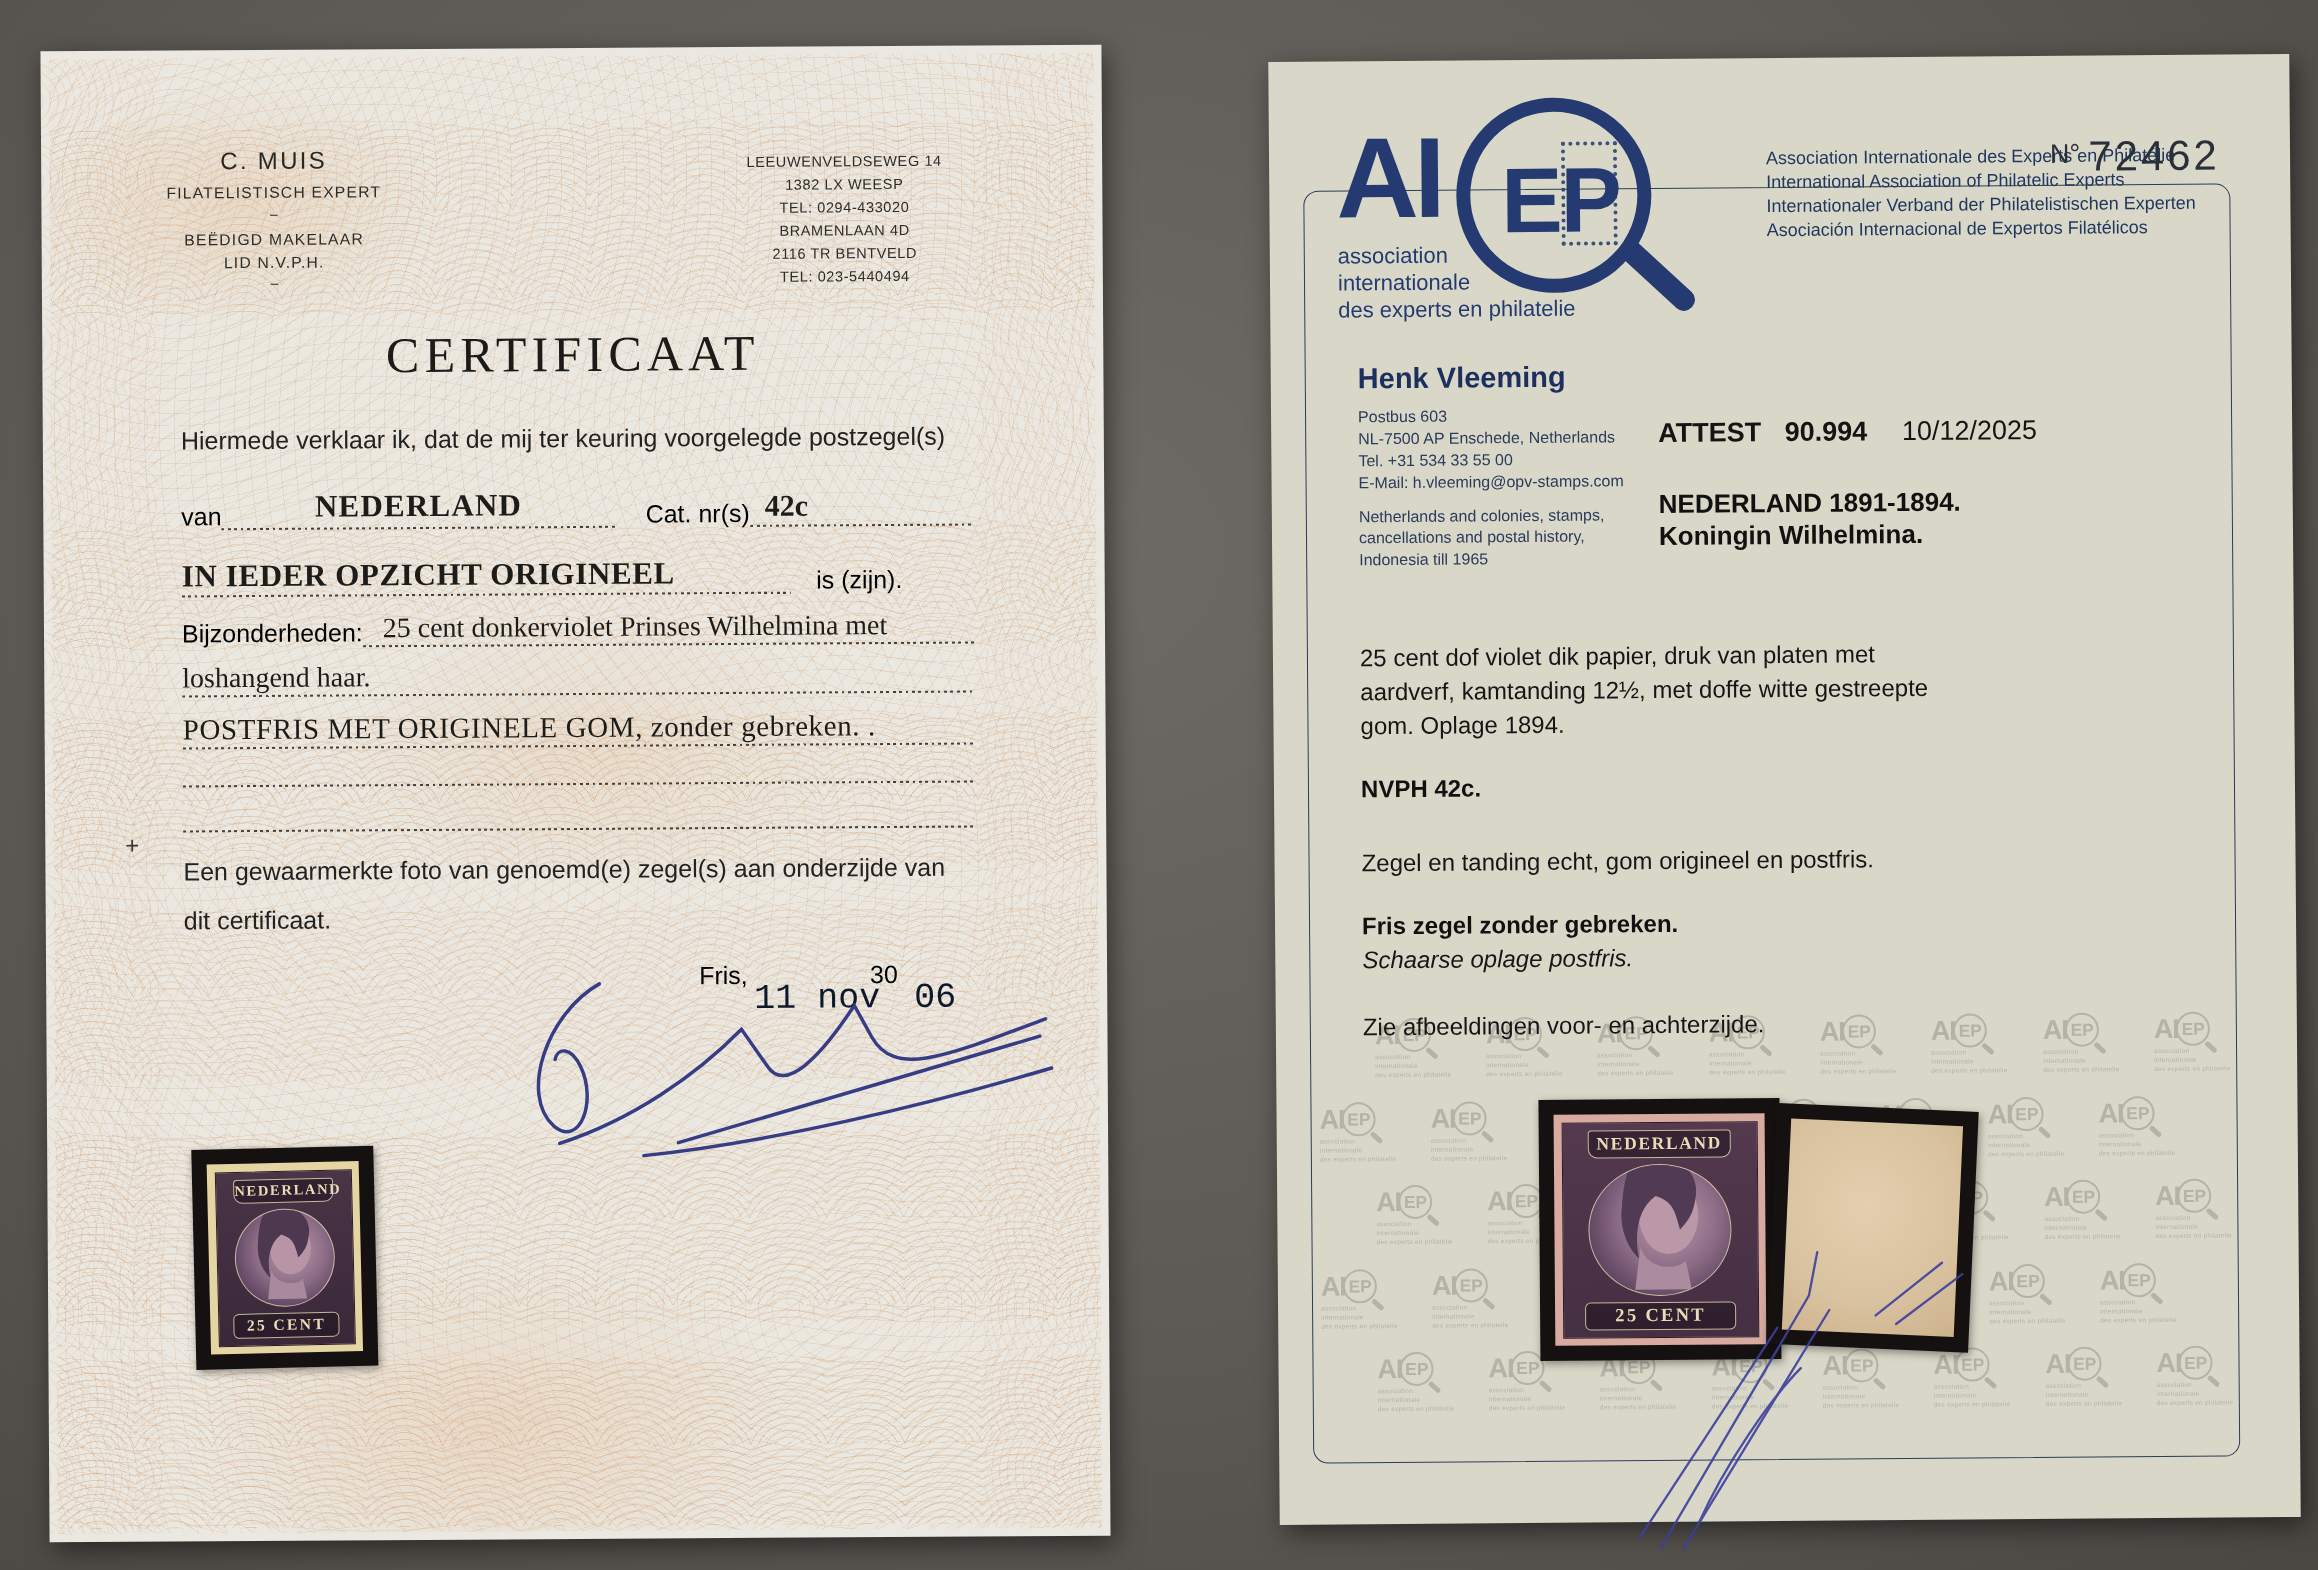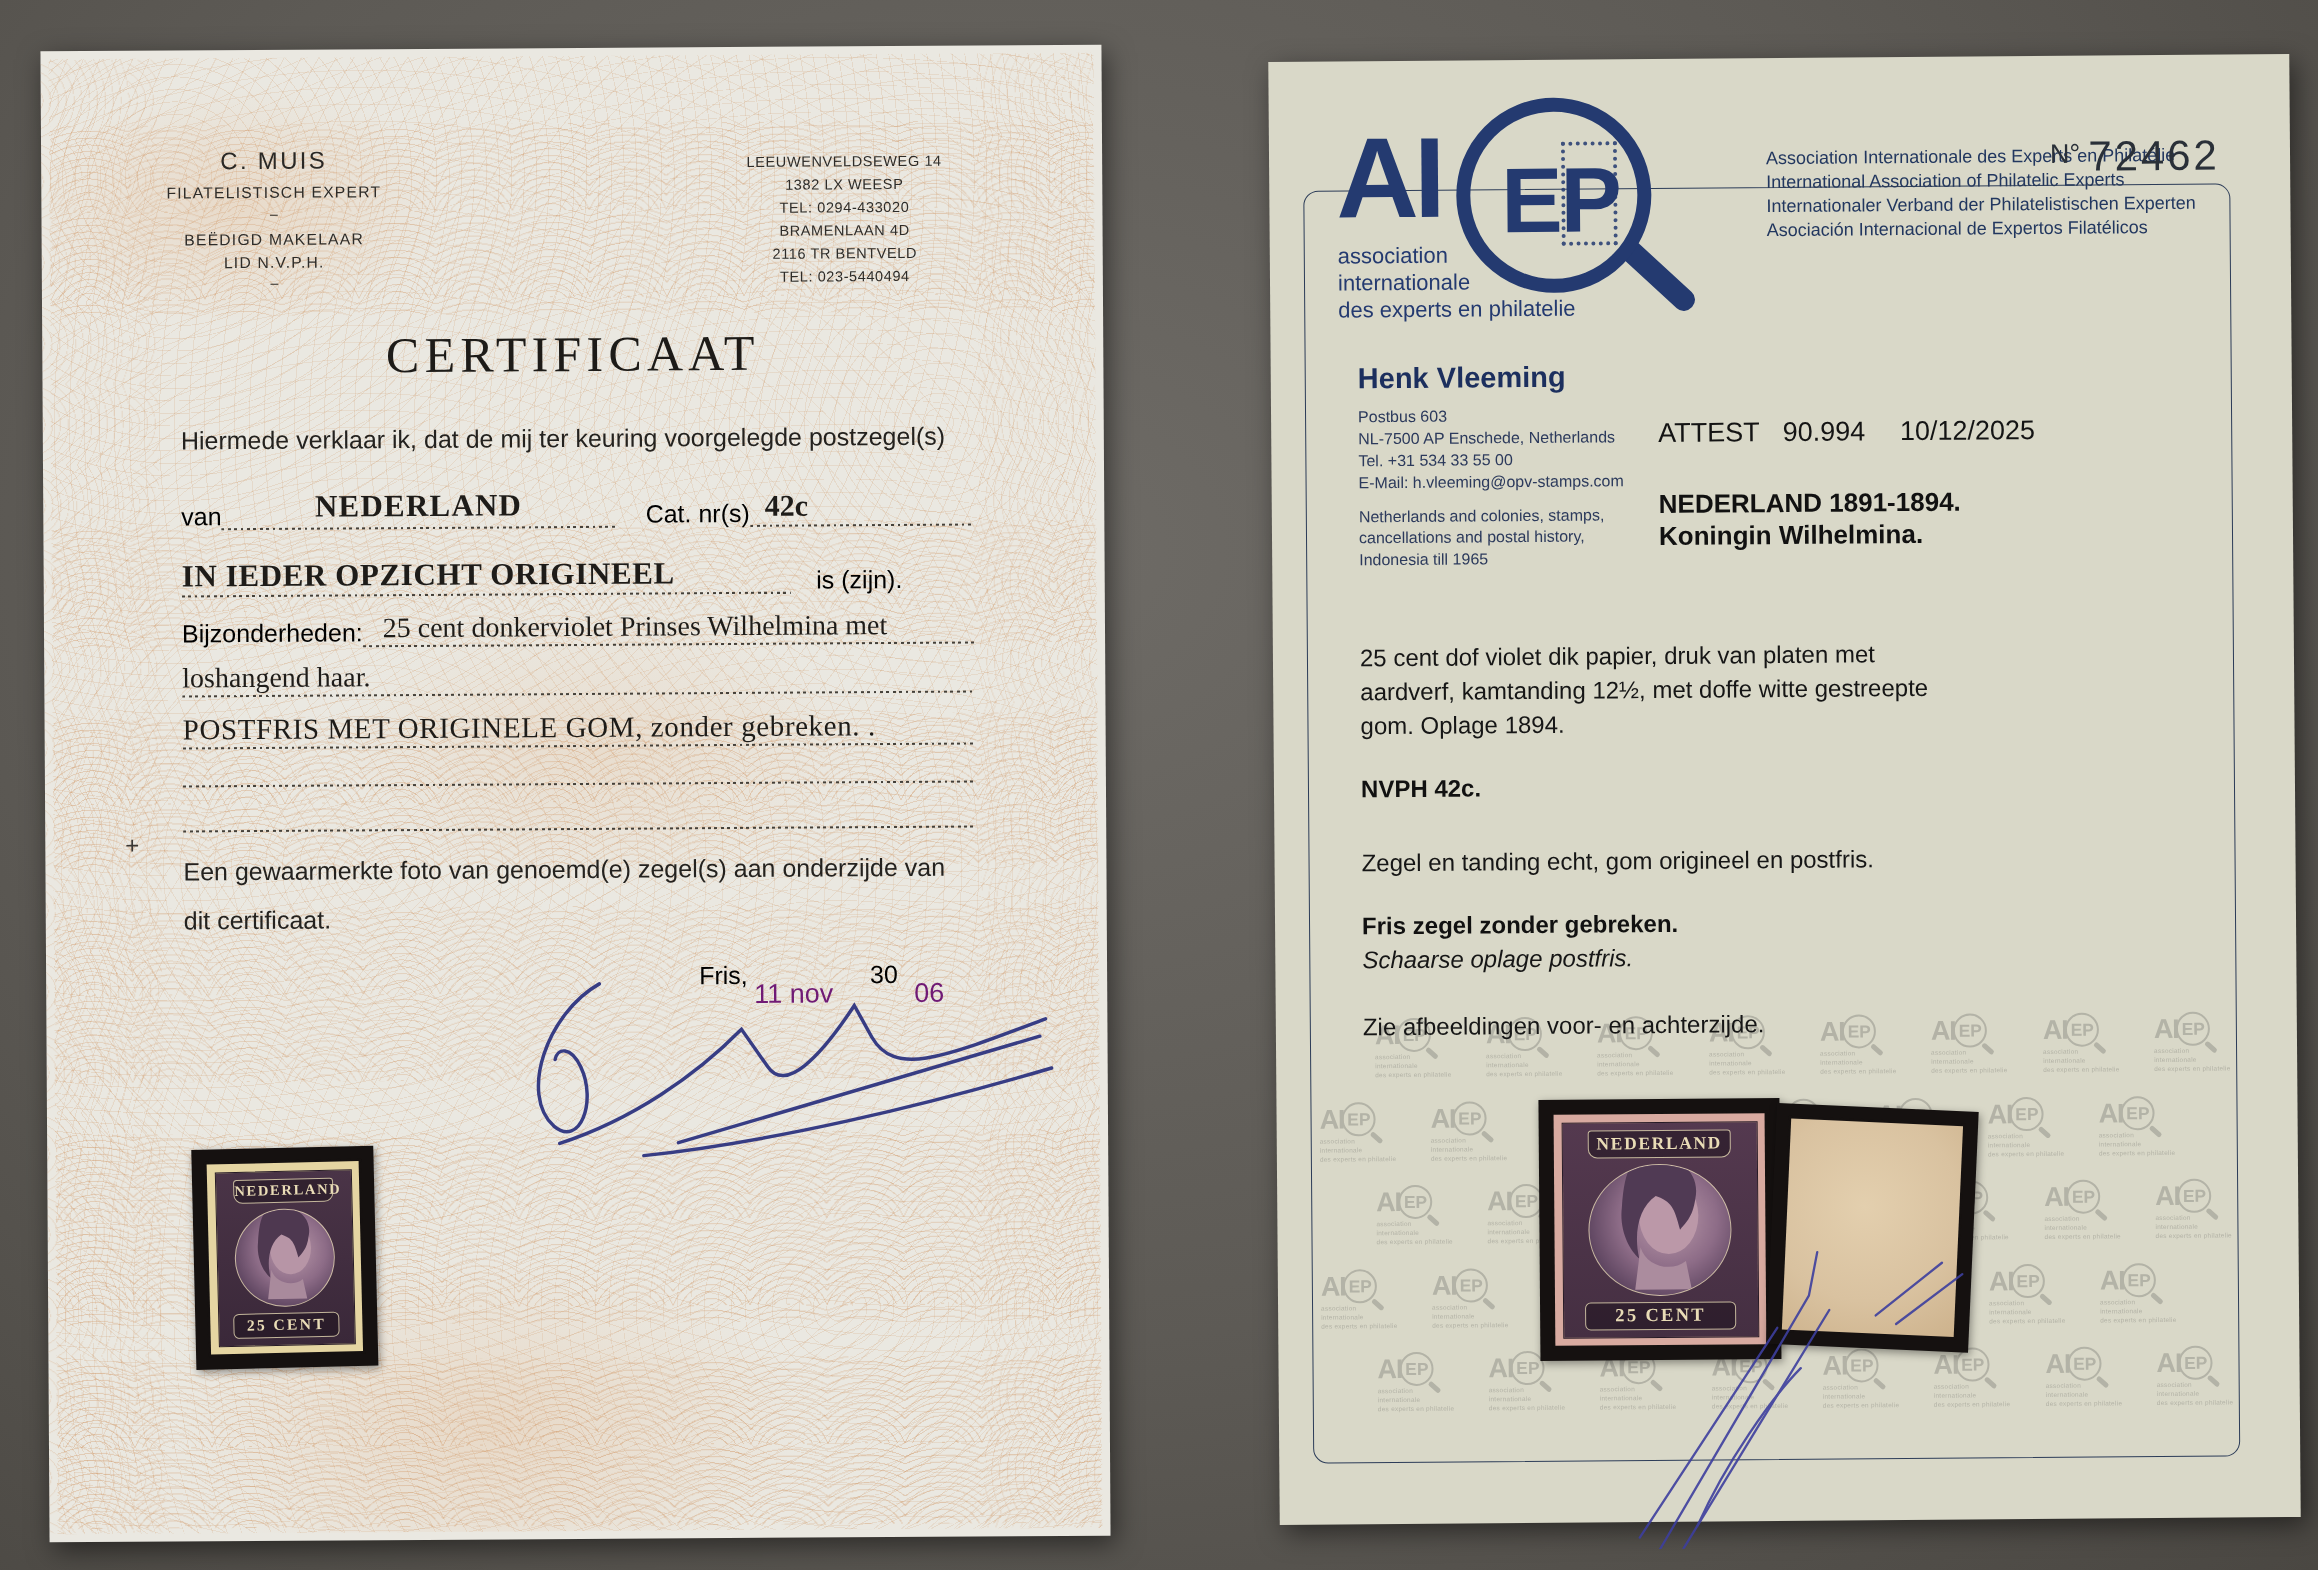--- a/index.html
+++ b/index.html
@@ -57,21 +57,21 @@
   .dotfield {
     background-image: repeating-linear-gradient(90deg, #45413a 0 2.9px, transparent 2.9px 6.4px);
     background-repeat:repeat-x; background-size:100% 2px; background-position:0 calc(100% - 2.9px);
   }
   .serifval { font-family:"Liberation Serif", serif; font-weight:bold; color:#1e1c19; }
   .dotline { position:absolute; left:138px; width:792px; height:2.3px; z-index:2;
     background-image: repeating-linear-gradient(90deg, #45413a 0 2.9px, transparent 2.9px 6.4px);
     background-size:100% 2px; background-repeat:repeat-x; }
   .plus-mark { left:80px; top:781px; font-size:24px; color:#3a3733; }
   .sig-svg { position:absolute; left:446px; top:904px; z-index:3; }
-  .hand { font-family:Liberation Sans, sans-serif; font-size:27px; color:#701a75; }
+  .hand { font-family:Liberation Mono, monospace; font-size:35px; color:#0f172a; }
 
   
   .stamp-mount { position:absolute; background:#151110; box-shadow:1.7px 2.9px 8px rgba(0,0,0,.4); }
   .stamp { position:absolute; inset:15px; }
   .stamp::before { content:""; position:absolute; inset:-2.9px; border:5.2px dotted #151110; }
   .stamp-paper { position:absolute; inset:0; }
   .stamp-frame { position:absolute; inset:7.5px; border:1.2px solid #261a26; display:flex; flex-direction:column; align-items:center; }
   .stamp-banner { margin-top:7px; width:74%; text-align:center; font-family:"Liberation Serif", serif; font-weight:bold;
     color:#e9dcb6; background:rgba(30,18,30,.55); border:0.6px solid rgba(233,220,182,.8); border-radius:3.5px 3.5px 9.3px 9.3px; padding:2.9px 0; letter-spacing:1.7px; }
   .stamp-oval { width:74%; flex:1; margin:5.8px 0; border-radius:50%; border:1.7px solid rgba(233,220,182,.75); position:relative; overflow:hidden;
@@ -97,21 +97,21 @@
   .org-block { position:absolute; left:497px; top:88px; font-size:18px; line-height:24px; color:#22375f; white-space:nowrap; }
   .cert-no { position:absolute; left:781px; top:77px; color:#2a3038; white-space:nowrap; }
   .cert-no .no-label { font-size:27px; vertical-align:8px; margin-right:8px; }
   .cert-no .no-value { font-size:42px; letter-spacing:2.9px; }
   .border-box { position:absolute; left:34px; top:129px; width:927px; height:1273px; border:1.7px solid #2c3c58; border-radius:15px; z-index:0; }
   .rc { position:absolute; z-index:2; white-space:nowrap; }
   .henk-name { left:87px; top:301px; font-size:29px; font-weight:bold; color:#1c2f5e; }
   .henk-lines { left:87px; top:345px; font-size:16px; line-height:22px; color:#2c3a5c; }
   .henk-spec { left:87px; top:445px; font-size:16px; line-height:21.4px; color:#2c3a5c; }
   .attest-row { left:387px; top:359px; font-size:27px; color:#141414; }
-  .attest-row .b { font-weight:normal;text-align:center; }
+  .attest-row .b { font-weight:bold;text-align:center; }
   .attest-row .d { margin-left:27px; }
   .subject { left:387px; top:429px; font-size:26px; font-weight:bold; line-height:32px; color:#111; }
   .rc-body { left:87px; top:580px; font-size:24px; line-height:34px; color:#161616; }
   .rc-nvph { left:87px; top:714px; font-size:24px; font-weight:bold; color:#111; }
   .rc-f1 { left:87px; top:788px; font-size:24px; color:#161616; }
   .rc-f2 { left:87px; top:851px; font-size:24px; font-weight:bold; color:#111; }
   .rc-f3 { left:87px; top:885px; font-size:24px; font-style:italic; color:#161616; }
   .rc-f4 { left:87px; top:952px; font-size:24px; color:#161616; }
 
   #wm-grid { position:absolute; left:35px; top:927px; width:925px; height:472px; overflow:hidden; z-index:1; }

